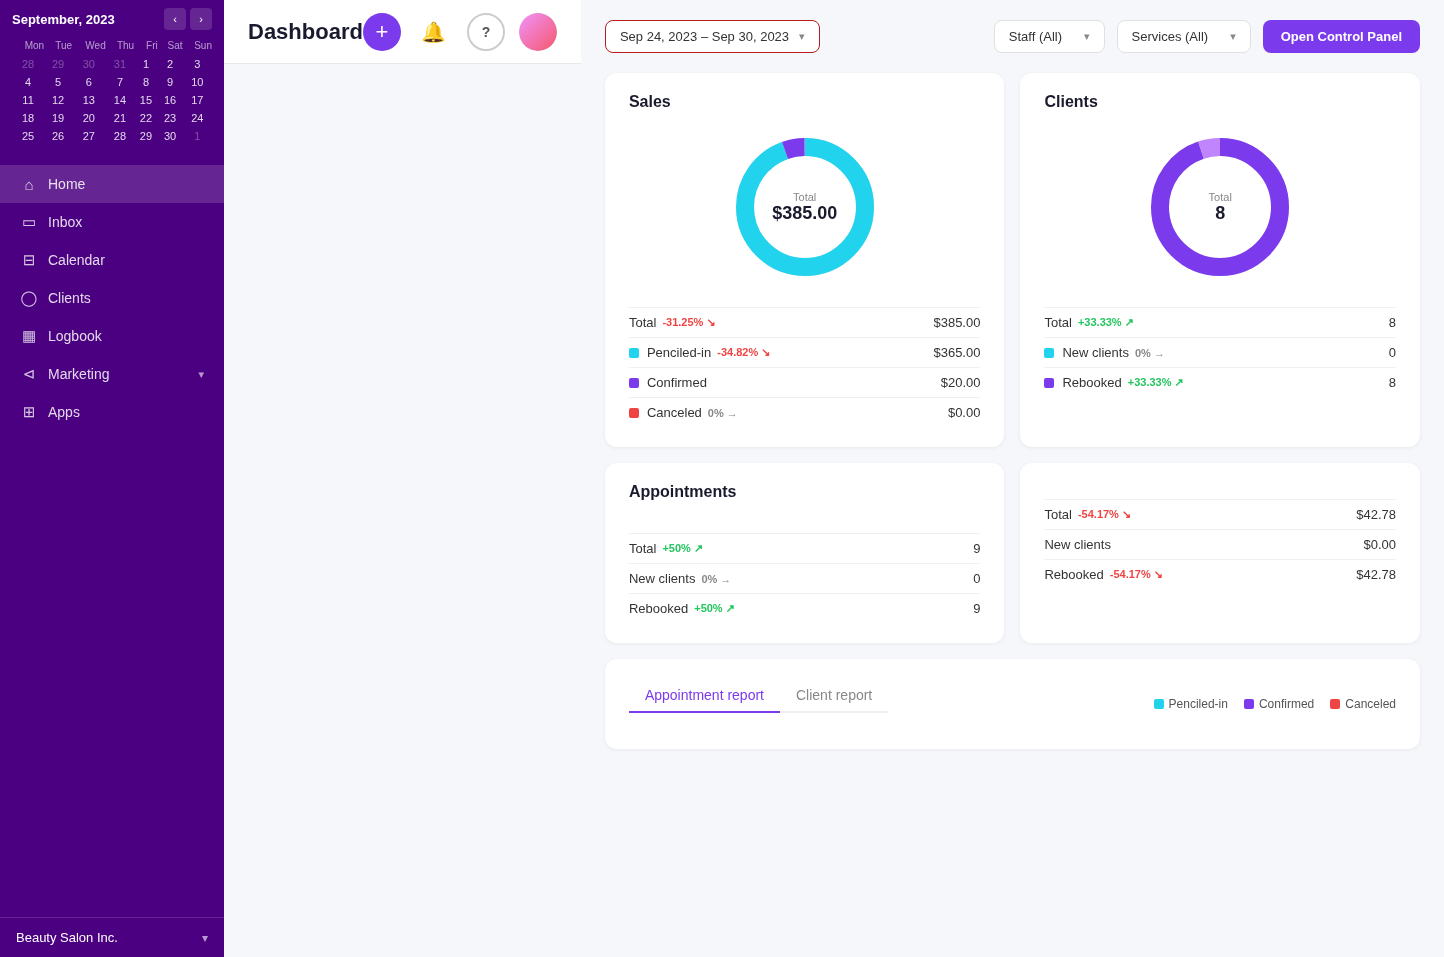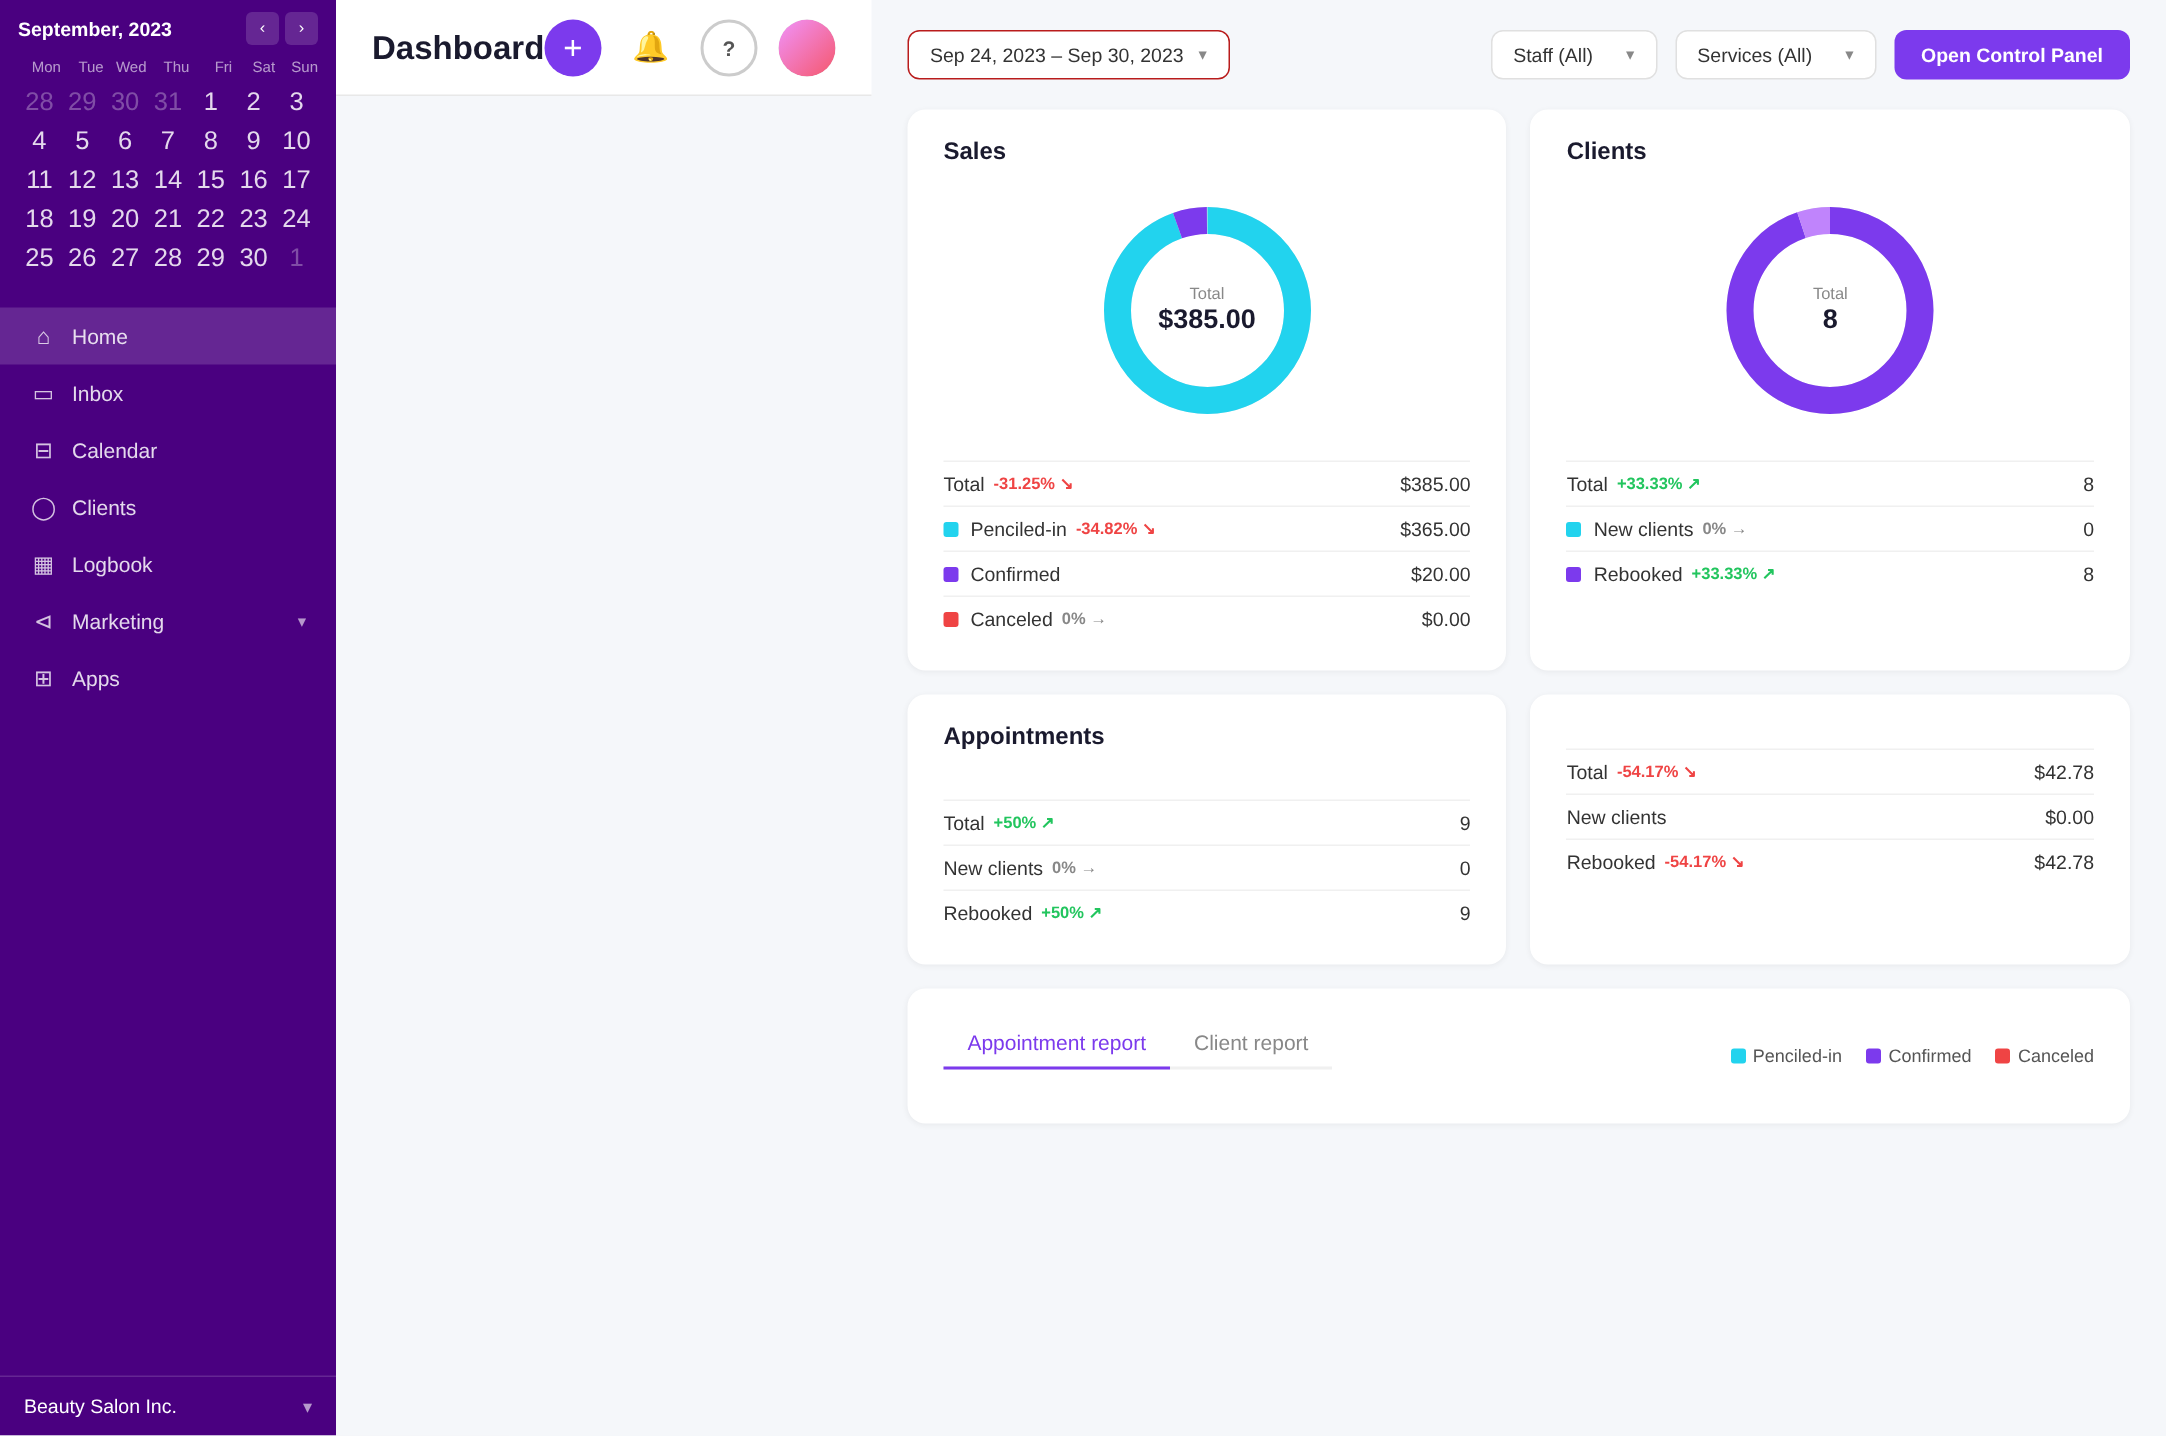--- a/index.html
+++ b/index.html
@@ -8,21 +8,21 @@
     
     .sidebar { width: 224px; background: #4a0080; display: flex; flex-direction: column; color: white; flex-shrink: 0; height: 100%; }
     .logo { padding: 20px 16px 16px; font-size: 22px; font-weight: 700; color: white; letter-spacing: -0.5px; }
     .calendar-section { padding: 8px 12px 12px; }
     .cal-header { display: flex; align-items: center; justify-content: space-between; margin-bottom: 8px; }
     .cal-month { font-size: 13px; font-weight: 600; color: white; }
     .cal-nav { display: flex; gap: 4px; }
     .cal-nav button { background: rgba(255,255,255,0.15); border: none; color: white; width: 22px; height: 22px; border-radius: 4px; cursor: pointer; font-size: 11px; display: flex; align-items: center; justify-content: center; }
     .cal-grid { width: 100%; border-collapse: collapse; }
     .cal-grid th { font-size: 10px; color: rgba(255,255,255,0.6); text-align: right; padding: 2px 0 4px; font-weight: 500; }
-    .cal-grid td { font-size: 17px; color: rgba(255,255,255,0.85); text-align: center; padding: 3px 1px; cursor: pointer; border-radius: 50%; }
+    .cal-grid td { font-size: 11px; color: rgba(255,255,255,0.85); text-align: center; padding: 3px 1px; cursor: pointer; border-radius: 50%; }
     .cal-grid td.other-month { color: rgba(255,255,255,0.3); }
     .nav-section { padding: 8px 0; flex: 1; }
     .nav-item { display: flex; align-items: center; gap: 10px; padding: 10px 20px; cursor: pointer; color: rgba(255,255,255,0.85); font-size: 14px; font-weight: 500; }
     .nav-item.active { background: rgba(255,255,255,0.15); }
     .nav-icon { width: 18px; height: 18px; display: flex; align-items: center; justify-content: center; font-size: 15px; opacity: 0.9; }
     .nav-item .arrow { margin-left: auto; font-size: 11px; opacity: 0.7; }
     .sidebar-bottom { padding: 12px 16px; border-top: 1px solid rgba(255,255,255,0.15); display: flex; align-items: center; justify-content: space-between; }
     .biz-name { font-size: 13px; color: white; font-weight: 500; }
     .biz-arrow { color: rgba(255,255,255,0.6); font-size: 12px; }
 

